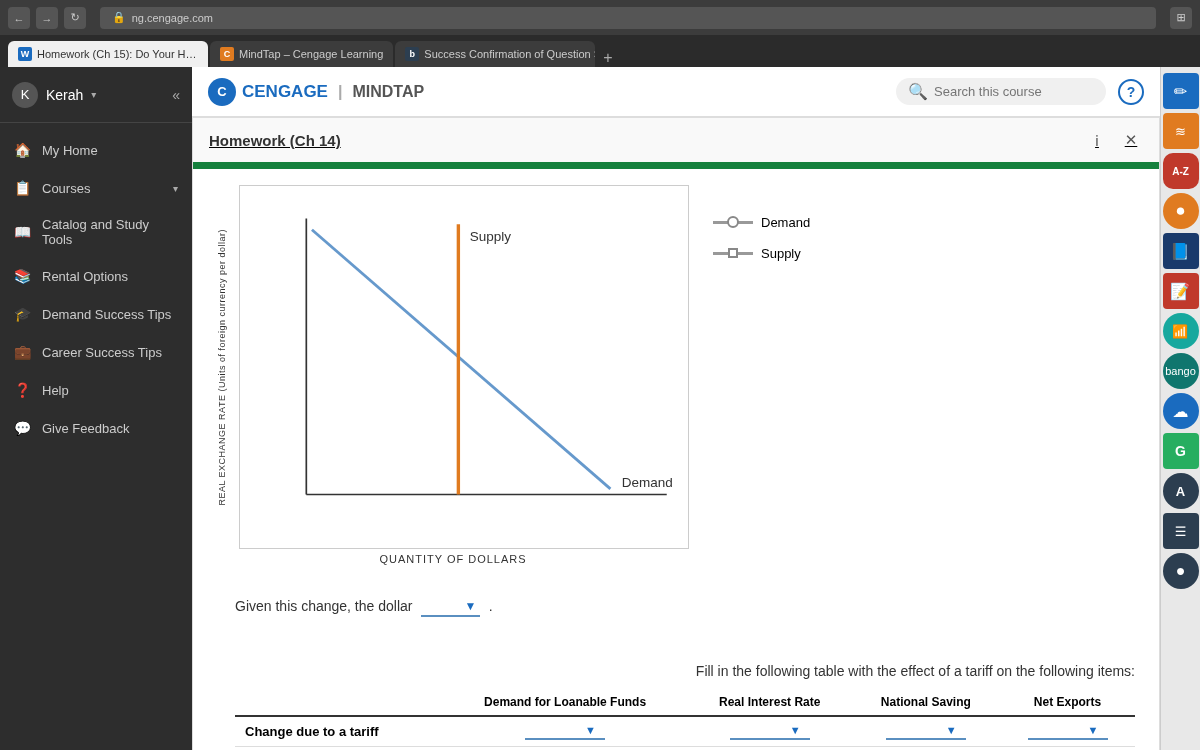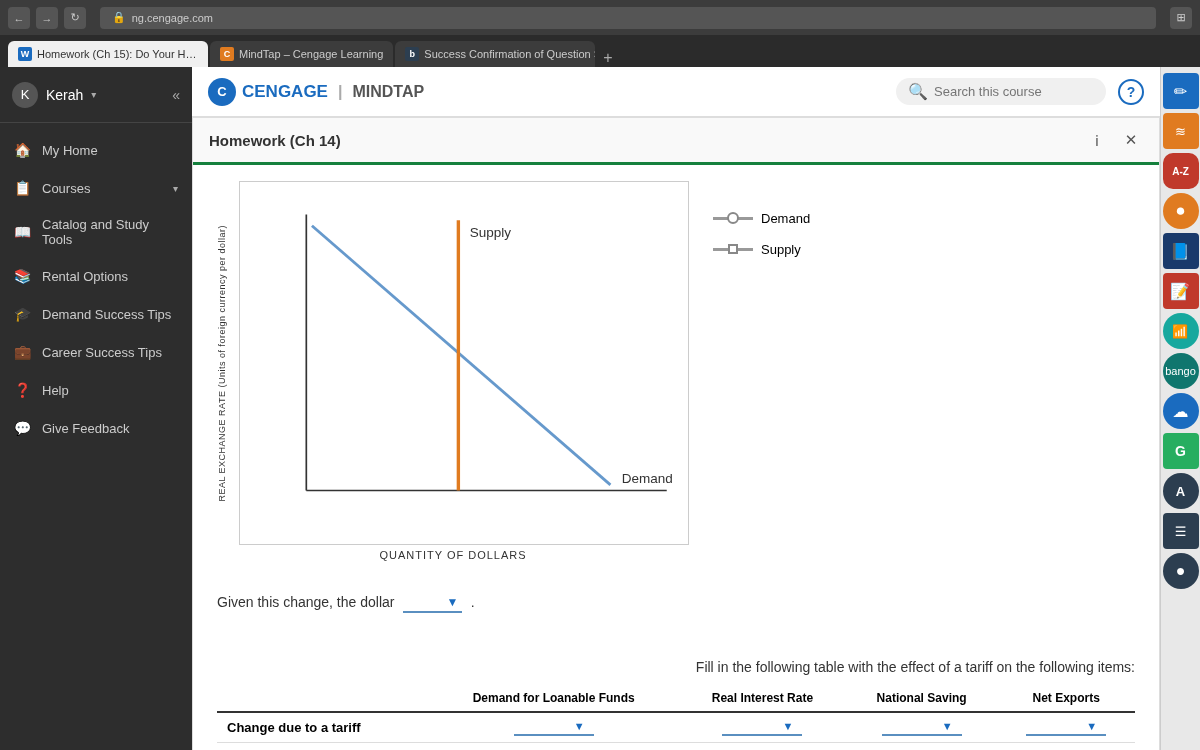--- a/index.html
+++ b/index.html
@@ -162,22 +162,23 @@
       background: #f5f5f5;
     }
     .homework-panel {
       background: #fff;
       margin: 0;
       border: 1px solid #ddd;
     }
     .homework-header {
       display: flex; align-items: center;
       padding: 10px 16px;
-      border-bottom: 3px solid #15803d;
+      border-bottom: 7px solid #15803d;
       background: #f9f9f9;
+      text-decoration: underline;
     }
     .homework-title {
       font-size: 15px; font-weight: bold; color: #333;
       flex: 1;
     }
     .header-icons { display: flex; gap: 10px; }
     .header-icon-btn {
       width: 24px; height: 24px;
       display: flex; align-items: center; justify-content: center;
       cursor: pointer; color: #555; font-size: 15px;
@@ -214,20 +215,21 @@
       gap: 16px;
       padding-top: 30px;
     }
     .legend-item {
       display: flex; align-items: center; gap: 8px; font-size: 13px;
     }
 
     
     .question-area {
       padding: 16px 24px;
+      margin-left: 18px;
     }
     .question-text {
       font-size: 14px; color: #333; margin-bottom: 6px;
     }
     .inline-dropdown {
       display: inline-flex; align-items: center;
       border-bottom: 2px solid #5a8fc0;
       padding: 0 4px;
       margin: 0 4px;
       cursor: pointer;

